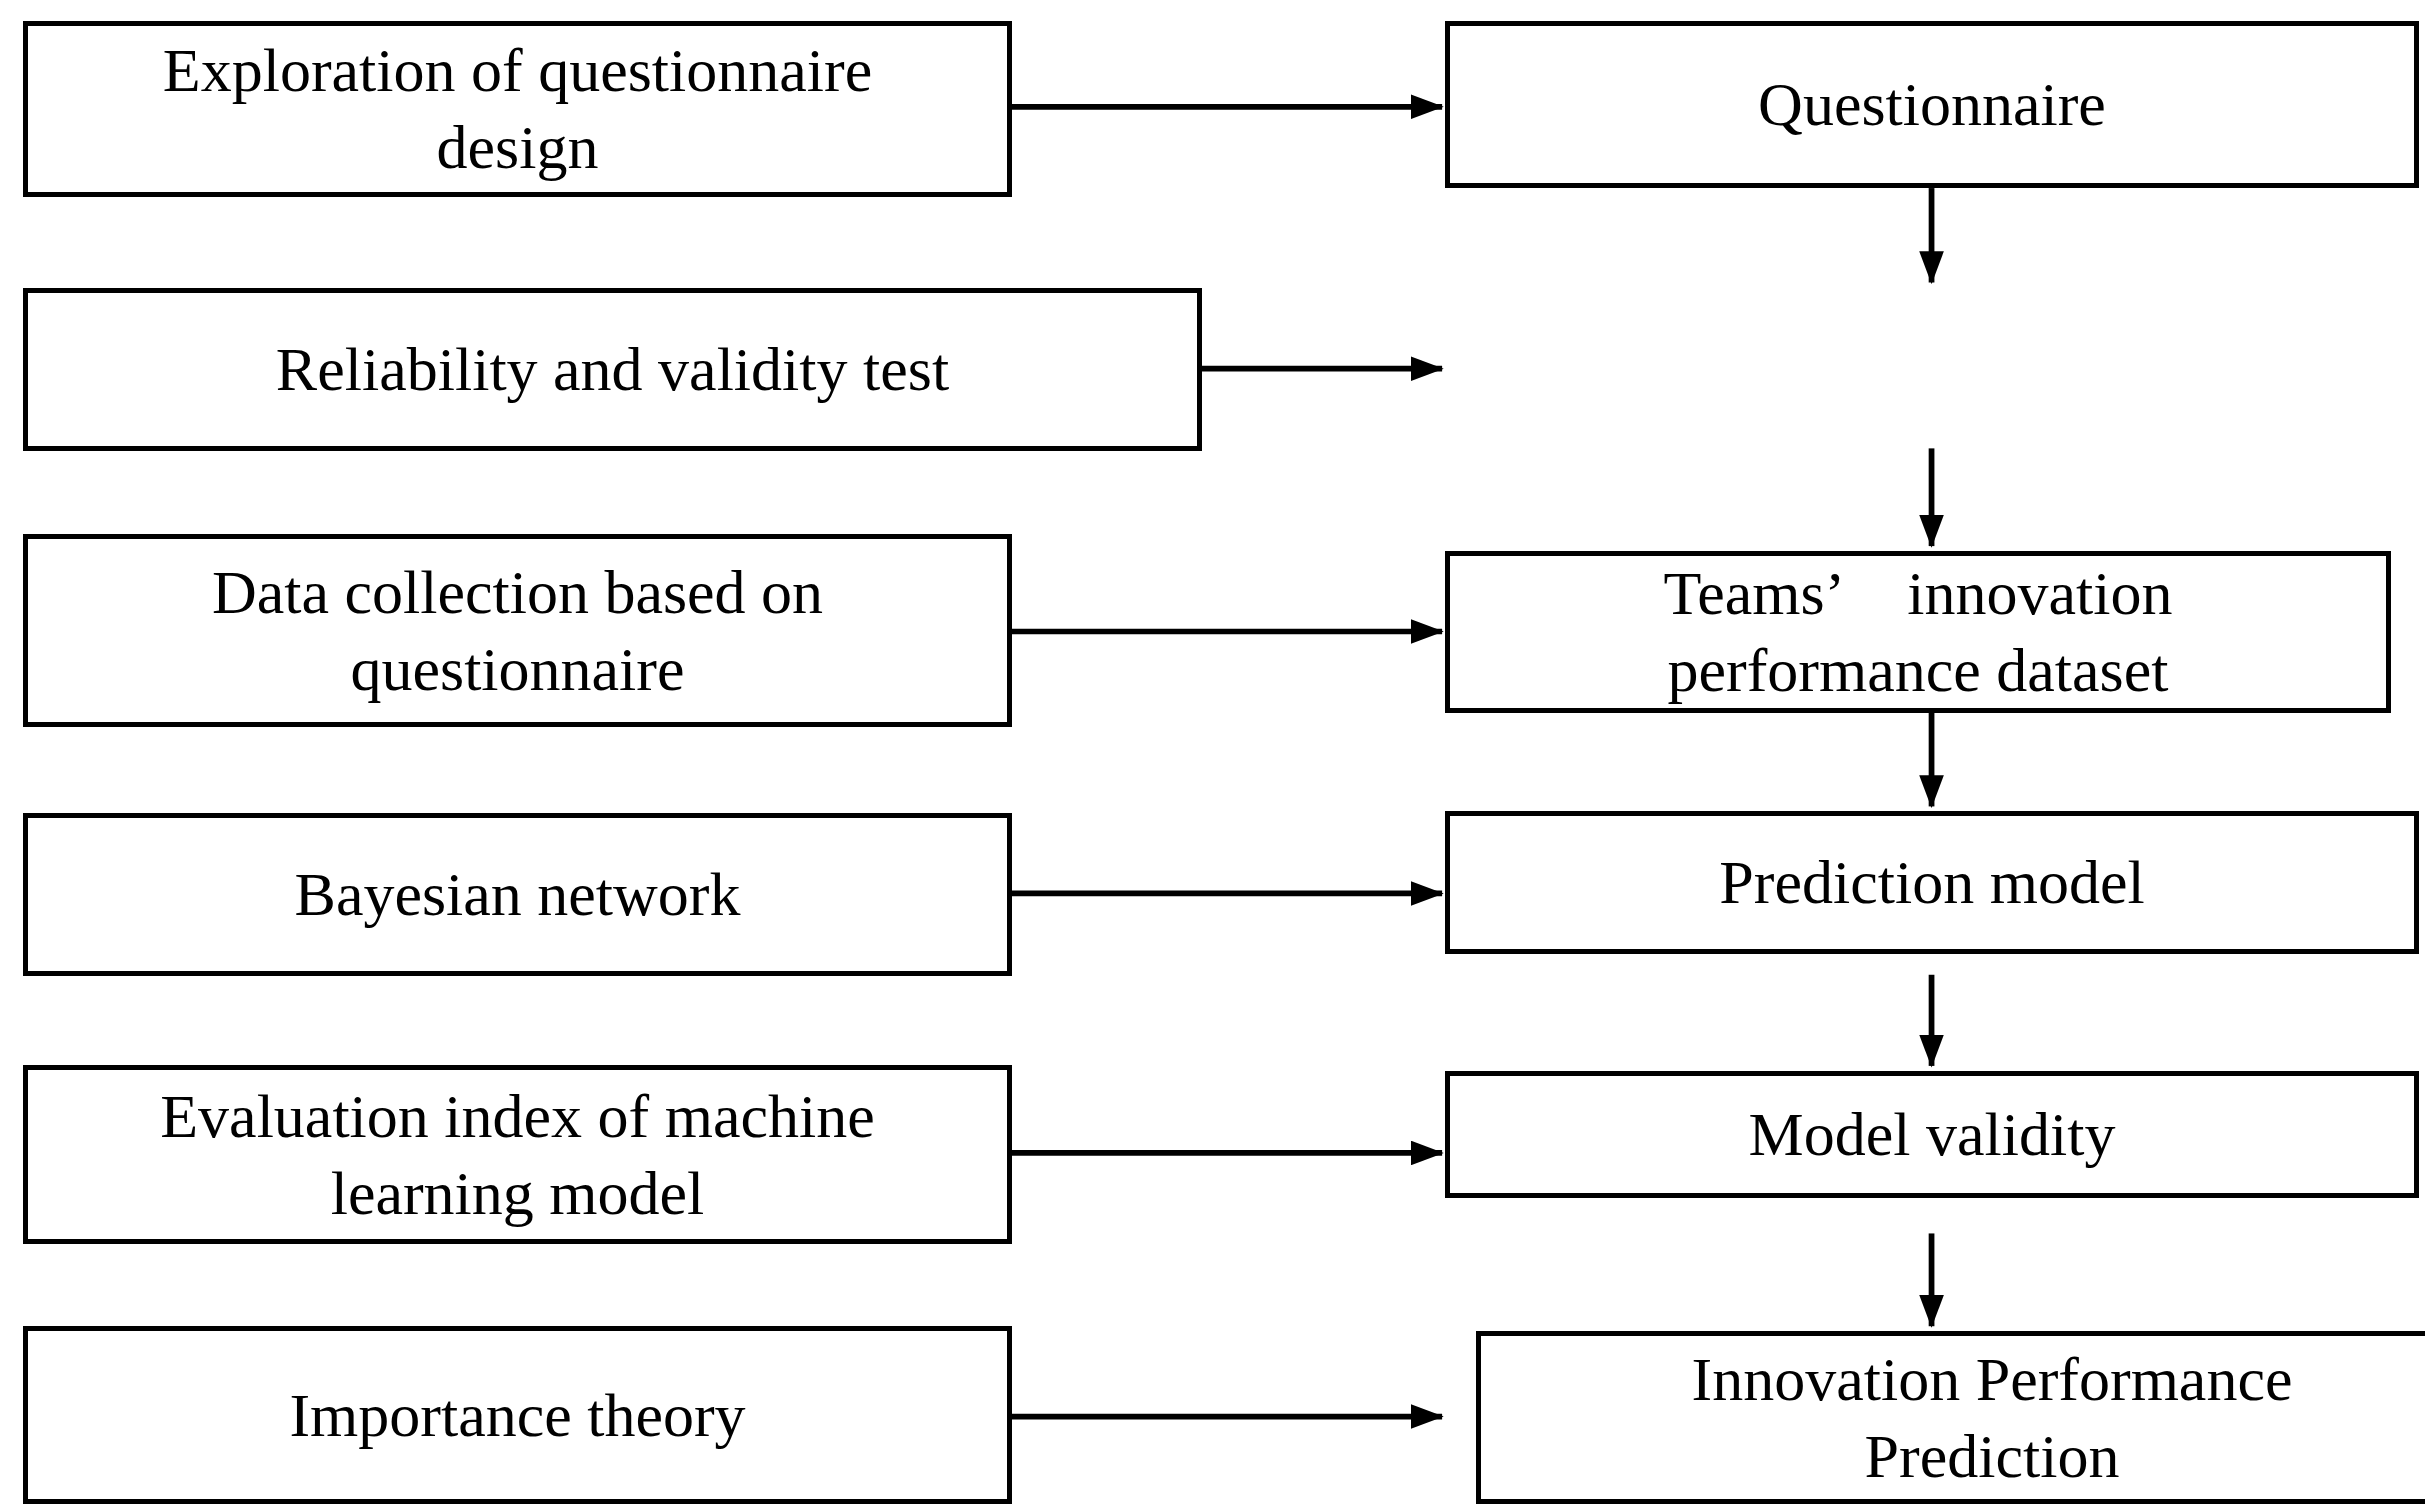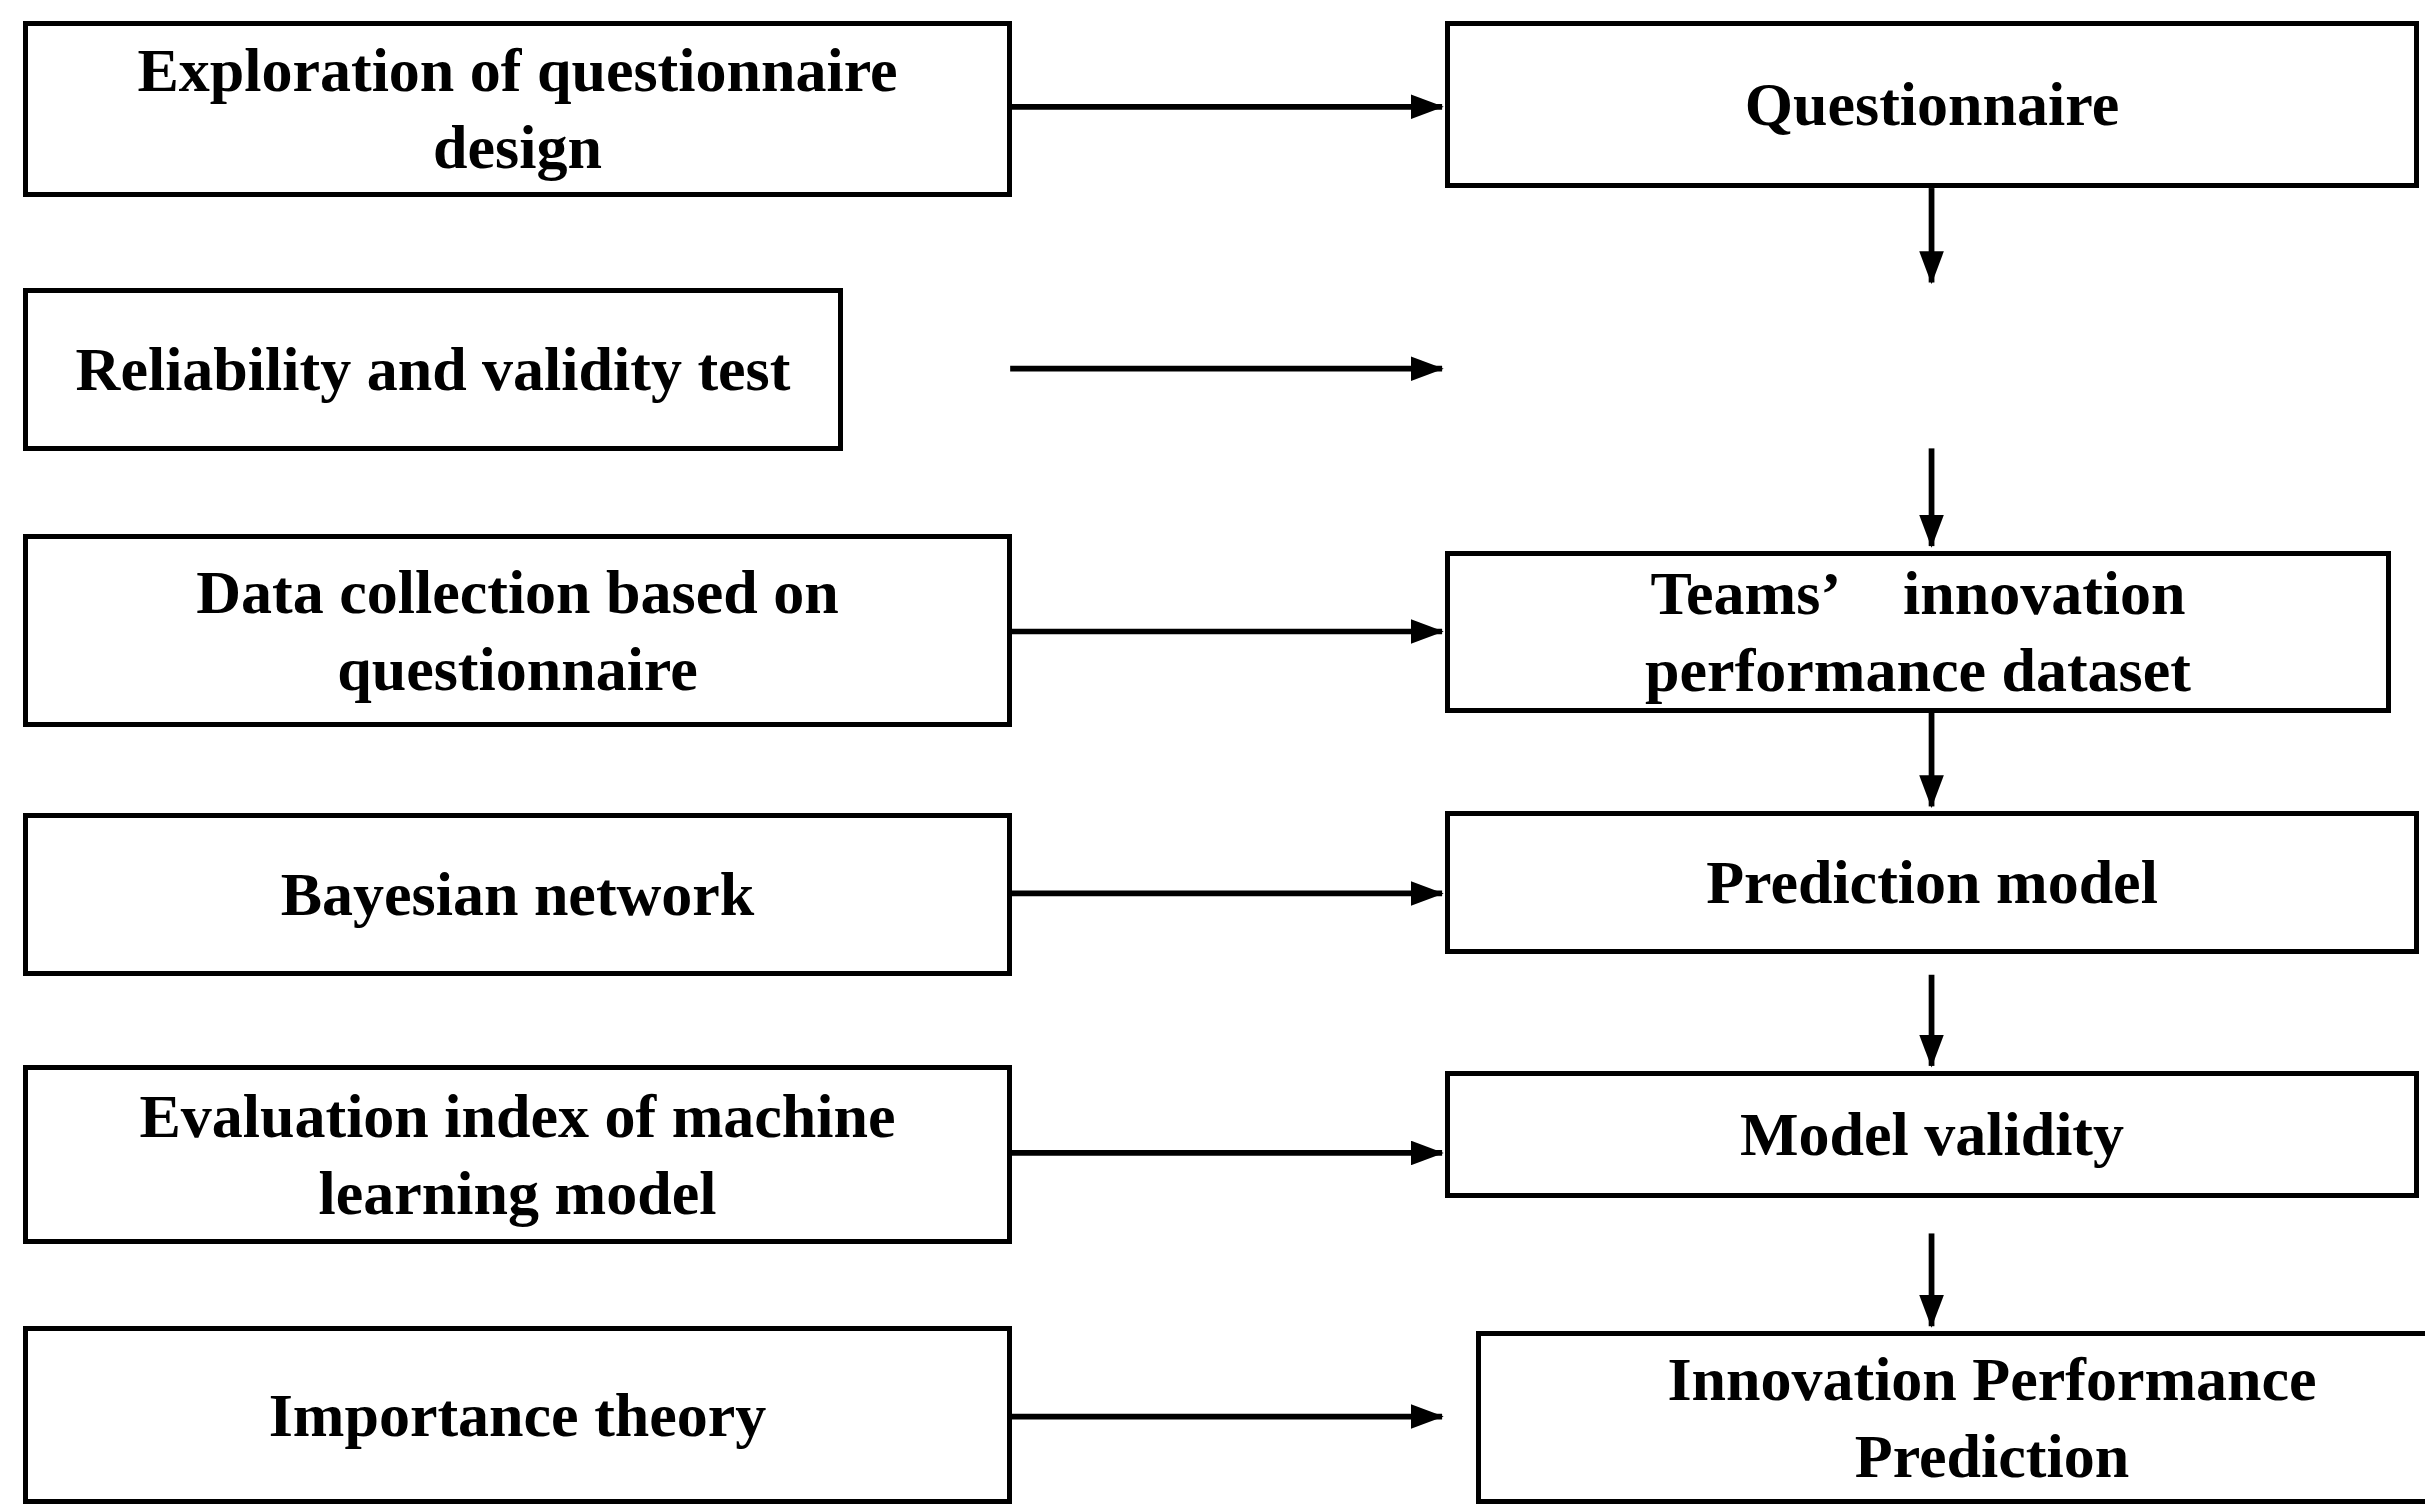--- a/index.html
+++ b/index.html
@@ -1,21 +1,21 @@
 <!DOCTYPE html>
 <html style="font-size:13px"><head>
 <meta charset="utf-8">
 <style>
   html,body{margin:0;padding:0;background:#ffffff;}
   .canvas{
     position:relative;
     width:2426px;height:1511px;
     background:#ffffff;
     font-family:"Liberation Serif","DejaVu Serif",serif;
-    font-weight:700;
+    font-weight:400;
     color:#000000;
     overflow:hidden;
   }
   svg.arrows{position:absolute;left:0;top:0;width:2426px;height:1511px;}
   svg.arrows line{stroke:#000000;stroke-width:7;}
   .box{
     position:absolute;
     box-sizing:border-box;
     border:5.7px solid #000000;
     background:#ffffff;
@@ -54,21 +54,21 @@
     <line x1="2352" y1="868" x2="2352" y2="982" marker-end="url(#ah)"></line>
     <line x1="2352" y1="1187" x2="2352" y2="1298" marker-end="url(#ah)"></line>
     <line x1="2352" y1="1502" x2="2352" y2="1615" marker-end="url(#ah)"></line>
   </svg>
 
   <div class="box" style="left:23px;top:21.3px;width:989px;height:176px">
     <div class="ln">Exploration of questionnaire</div>
     <div class="ln">design</div>
   </div>
 
-  <div class="box" style="left:23px;top:288px;width:820px;height:163px">
+  <div class="box" style="left:23px;top:288px;width:1179px;height:163px">
     <div class="ln">Reliability and validity test</div>
     <div class="ln"></div>
   </div>
 
   <div class="box" style="left:23px;top:534px;width:989px;height:193px">
     <div class="ln">Data collection based on</div>
     <div class="ln">questionnaire</div>
   </div>
 
   <div class="box" style="left:23px;top:813px;width:989px;height:163px">

